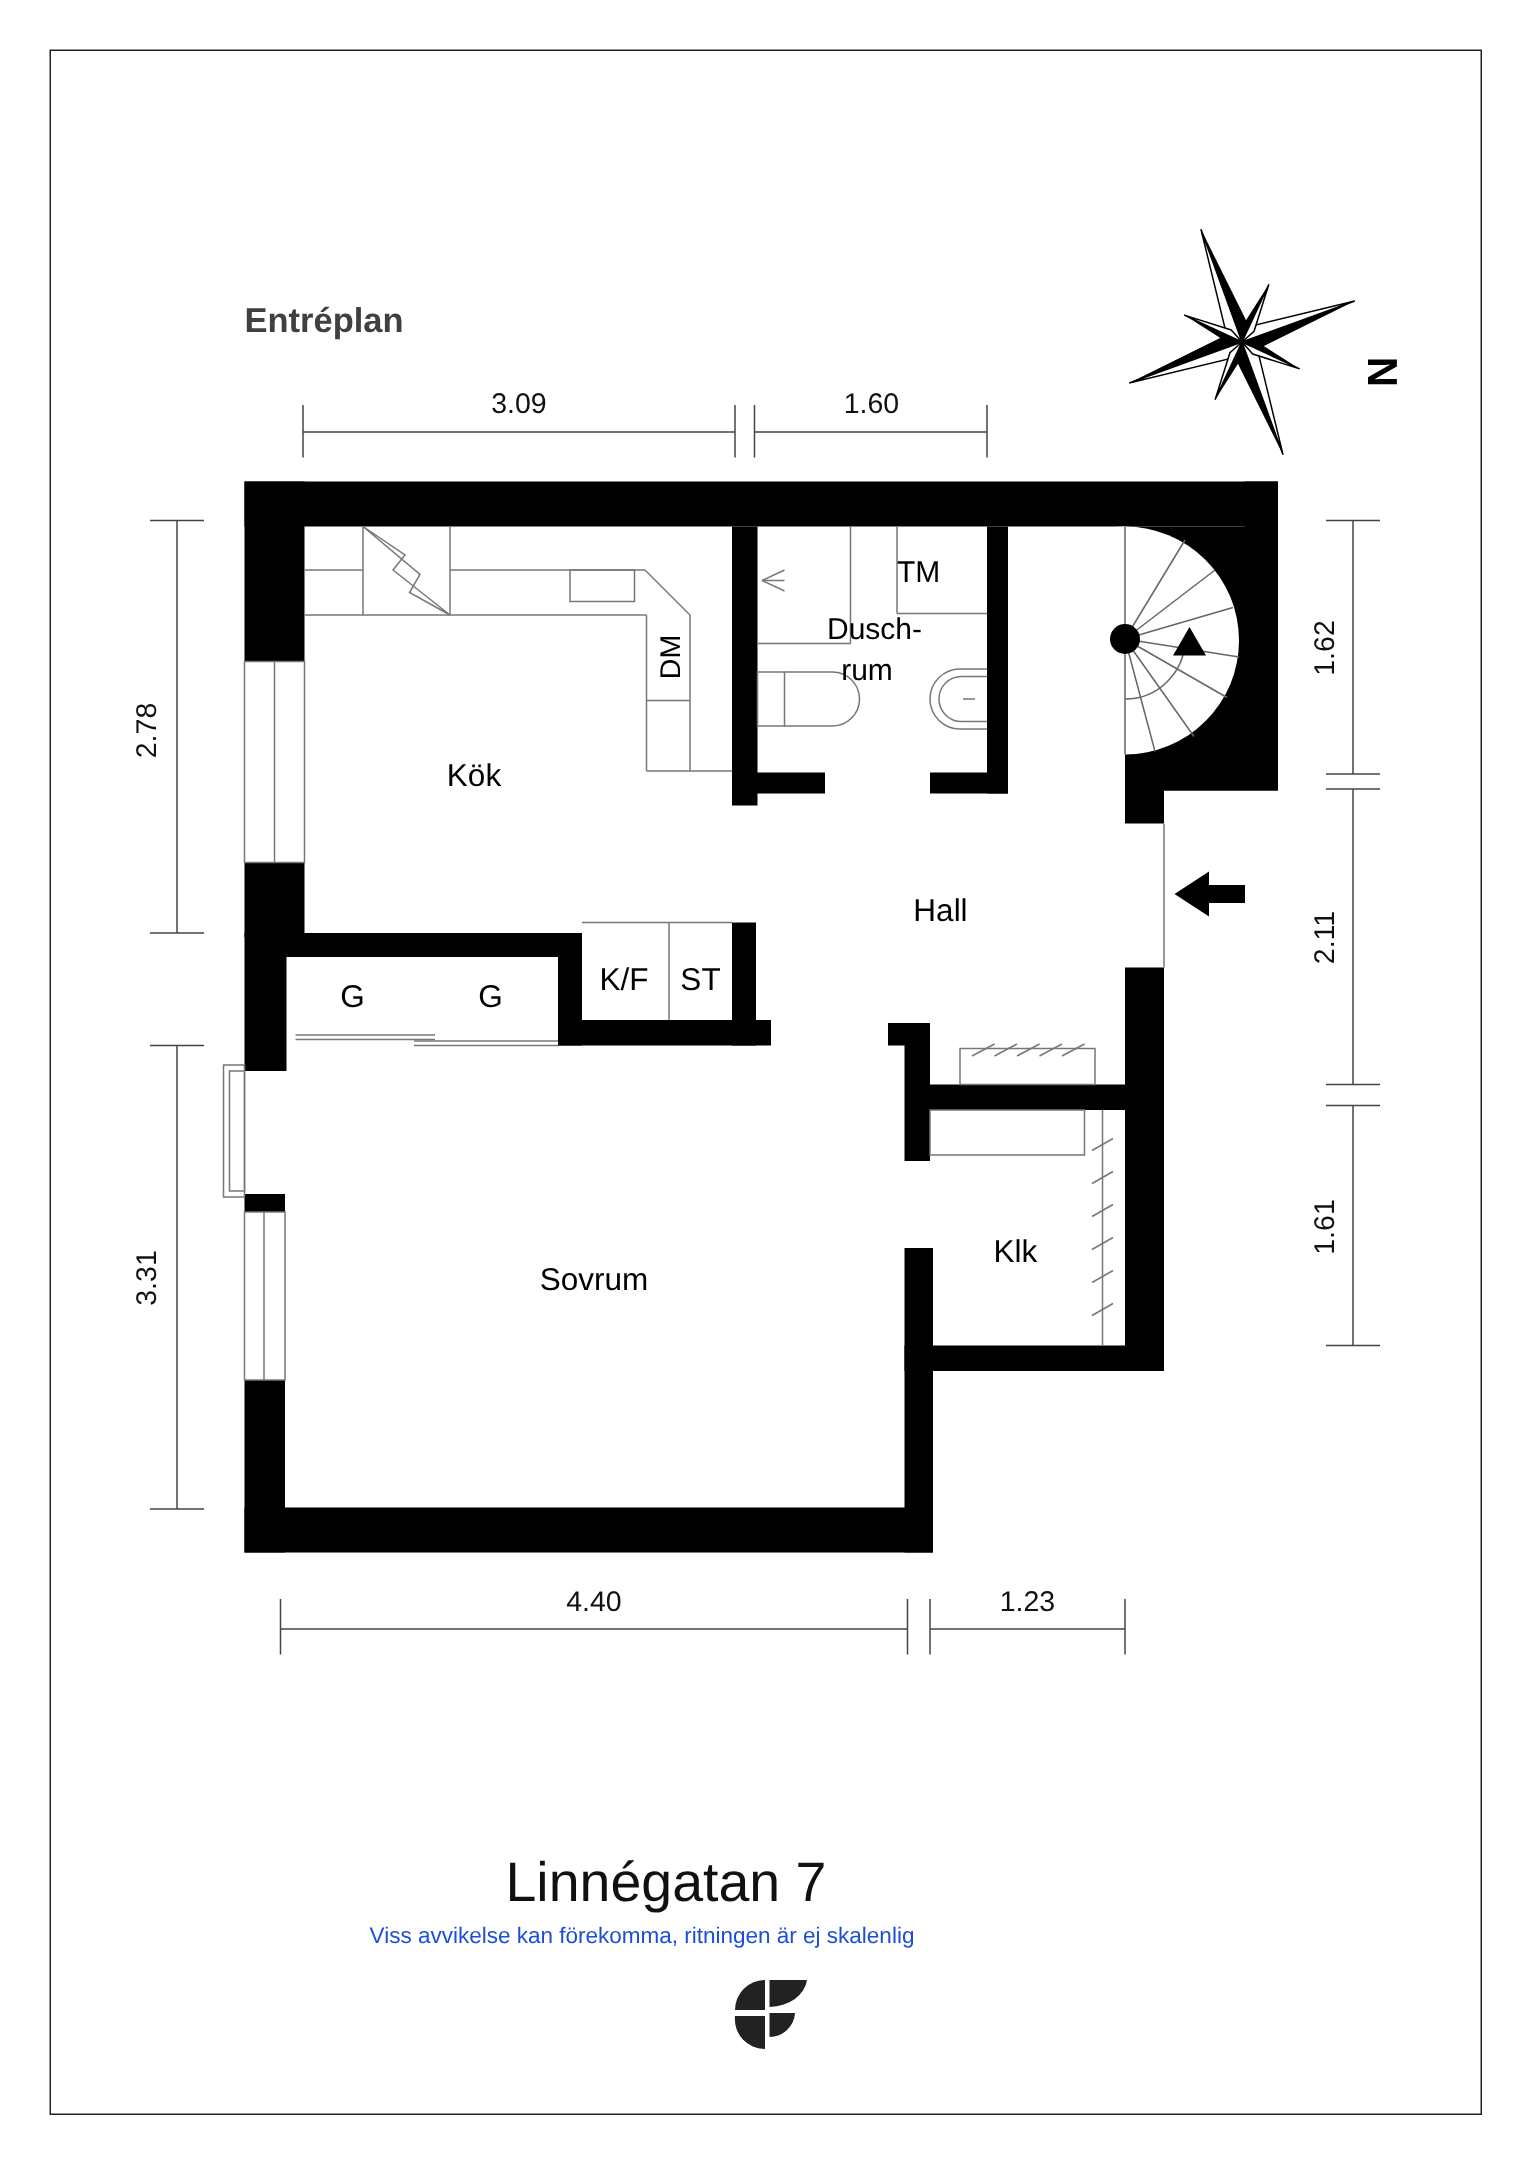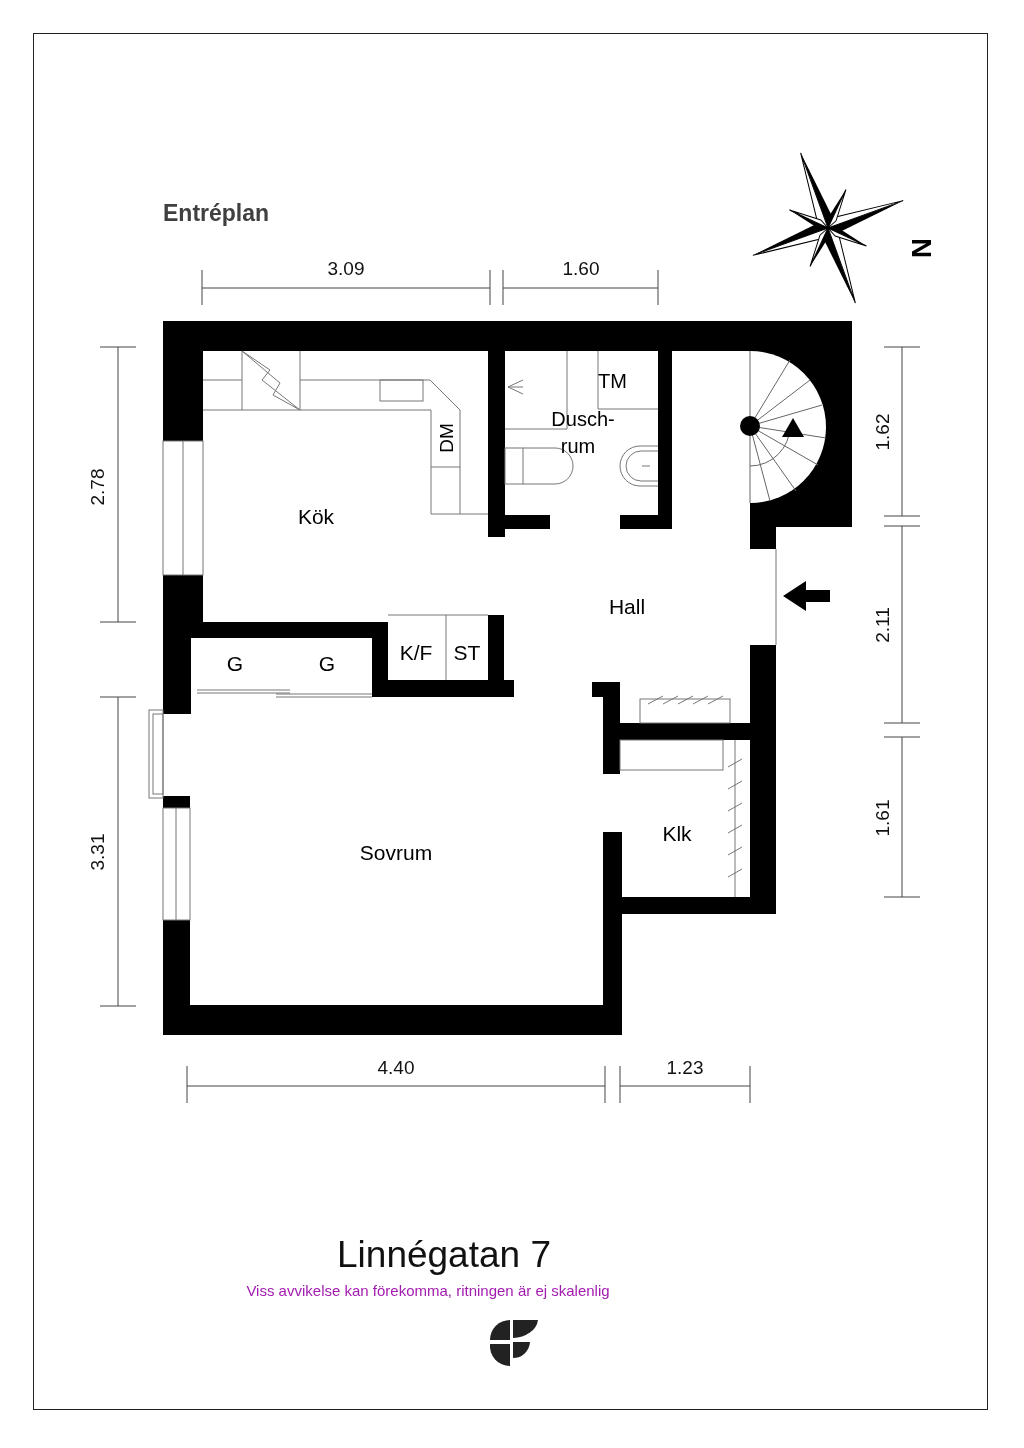--- a/index.html
+++ b/index.html
@@ -3,21 +3,21 @@
 <meta charset="utf-8">
 <style>
   html, body { margin: 0; padding: 0; background: #ffffff; }
   body { width: 1024px; height: 1448px; position: relative; overflow: hidden; font-family: "Liberation Sans", sans-serif; }
   .frame { position: absolute; left: 33px; top: 33px; width: 955px; height: 1377px; border: 1.5px solid #222; box-sizing: border-box; }
   .plan-title { position: absolute; left: 163px; top: 200px; font-size: 23px; font-weight: bold; color: #404040; }
   svg.plan { position: absolute; left: 0; top: 0; }
   .room-label { font-family: "Liberation Sans", sans-serif; font-size: 21px; fill: #000; }
   .dim-label { font-family: "Liberation Sans", sans-serif; font-size: 19px; fill: #111; }
   .footer-title { position: absolute; left: 0; width: 888px; top: 1234px; text-align: center; font-size: 37px; color: #111; font-family: "Liberation Sans", sans-serif; }
-  .footer-sub { position: absolute; left: 0; width: 856px; top: 1282px; text-align: center; font-size: 15px; color: #a21caf; font-family: "Liberation Sans", sans-serif; font-weight: 300; }
+  .footer-sub { position: absolute; left: 0; width: 856px; top: 1282px; text-align: center; font-size: 15px; color: #1d4ed8; font-family: "Liberation Sans", sans-serif; font-weight: 300; }
   .logo { position: absolute; left: 486px; top: 1318px; width: 54px; height: 50px; }
   .north { font-family: "Liberation Sans", sans-serif; font-weight: bold; font-size: 28px; fill: #000; }
 </style>
 </head>
 <body>
 
 <div class="frame"></div>
 
 <div class="plan-title">Entréplan</div>
 

